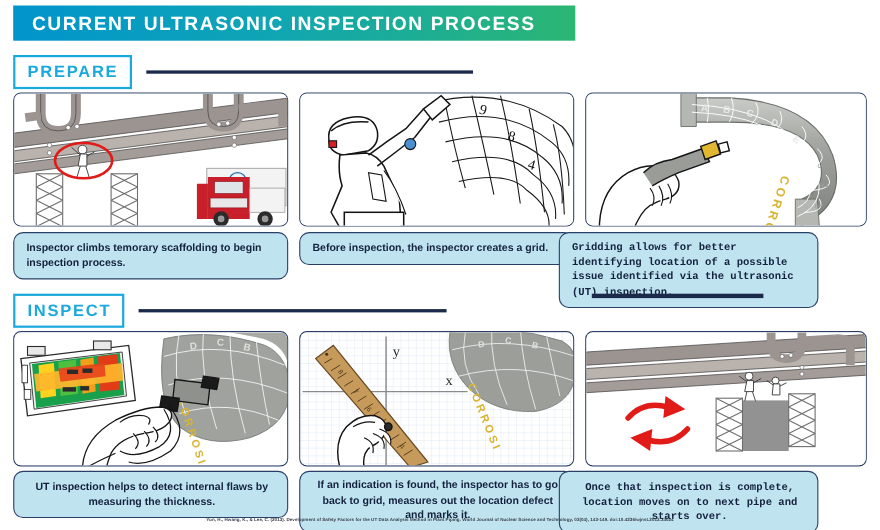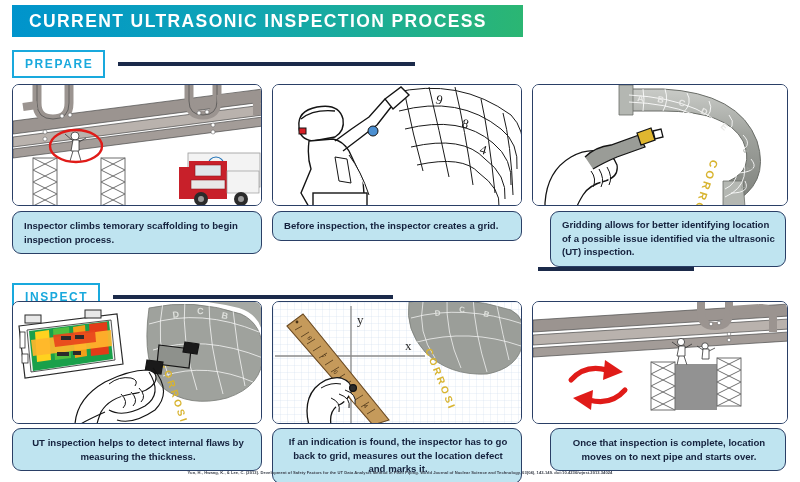--- a/index.html
+++ b/index.html
@@ -20,28 +20,28 @@
   }
   .title-bar .t{
     color:#ffffff; font-size:17.5px; font-weight:bold; letter-spacing:1.4px;
     padding-left:17px; white-space:nowrap;
   }
 
   
   .sec{ position:absolute; display:flex; align-items:center; }
   .sec .box{
     border:2.5px solid #19a9dd; color:#19a9dd;
-    font-size:12px; font-weight:bold; letter-spacing:1.6px;
+    font-size:15px; font-weight:bold; letter-spacing:1.6px;
     padding:5px 10px 5px 11px; background:#fff; white-space:nowrap;
   }
   .sec .rule{ height:3.5px; background:#1b2a4a; margin-left:13px; }
 
   #sec-prepare{ left:12px; top:50px; }
   #sec-prepare .rule{ width:297px; }
-  #sec-inspect{ left:12px; top:267px;margin-top:16px; }
+  #sec-inspect{ left:12px; top:267px; }
   #sec-inspect .rule{ width:280px; }
   #sec-repeat{ left:525px; top:267px; }
   #sec-repeat .rule{ width:156px; }
 
   
   .panel{
     position:absolute;
     border:1.6px solid #2a3f66;
     border-radius:7px;
     background:#ffffff;
@@ -62,21 +62,21 @@
     color:#14213d;
     font-size:9.6px;
     font-weight:bold;
     line-height:1.42;
     padding:7px 9px 7px 11px;
   }
   .cap.r1{ top:211px; }
   .cap.r2{ top:428px;text-align:center; }
   .cap.c1{ left:12px; width:250px; }
   .cap.c2{ left:272px; width:250px; }
-  .cap.c3{ left:550px; width:236px; }
+  .cap.c3{ left:508px; width:236px;font-family:Liberation Mono, monospace; }
   .cap.tall{ padding-top:6px; }
 
   
   .citation{
     position:absolute; left:0; top:470px; width:800px;
     text-align:center; color:#3a3f4a;
     font-size:4.1px; letter-spacing:.05px; font-weight:bold;
     white-space:nowrap;
   }
 

